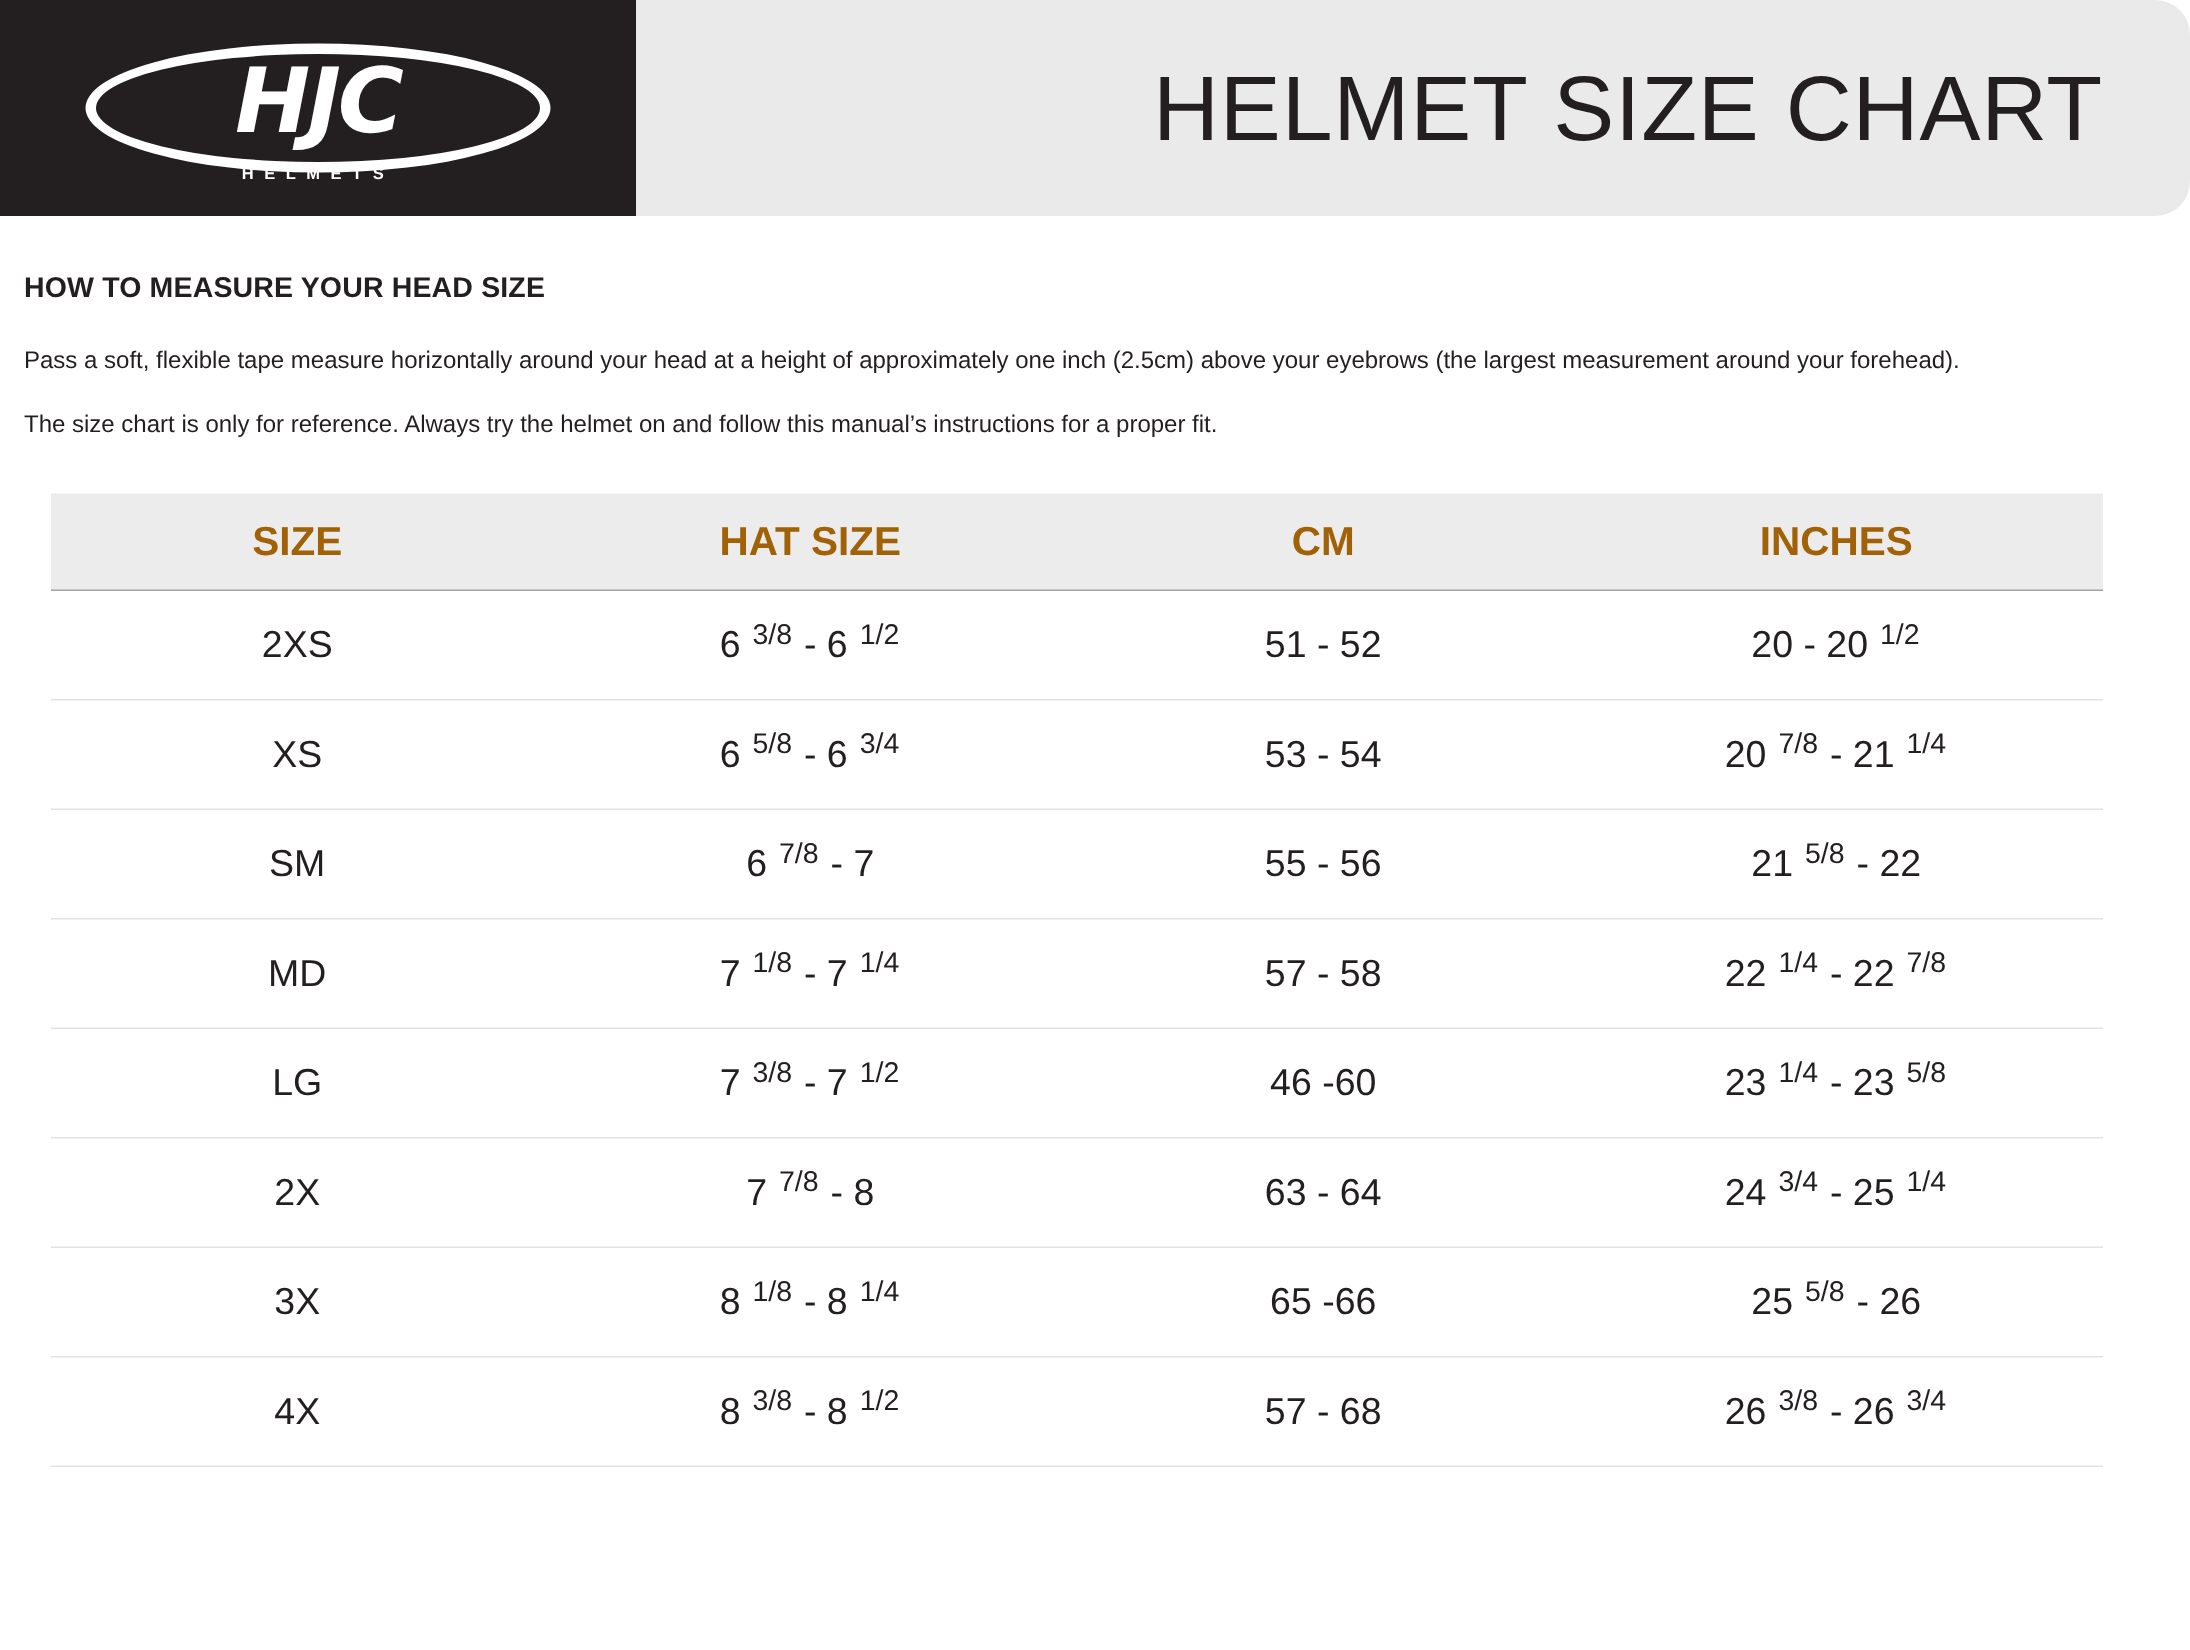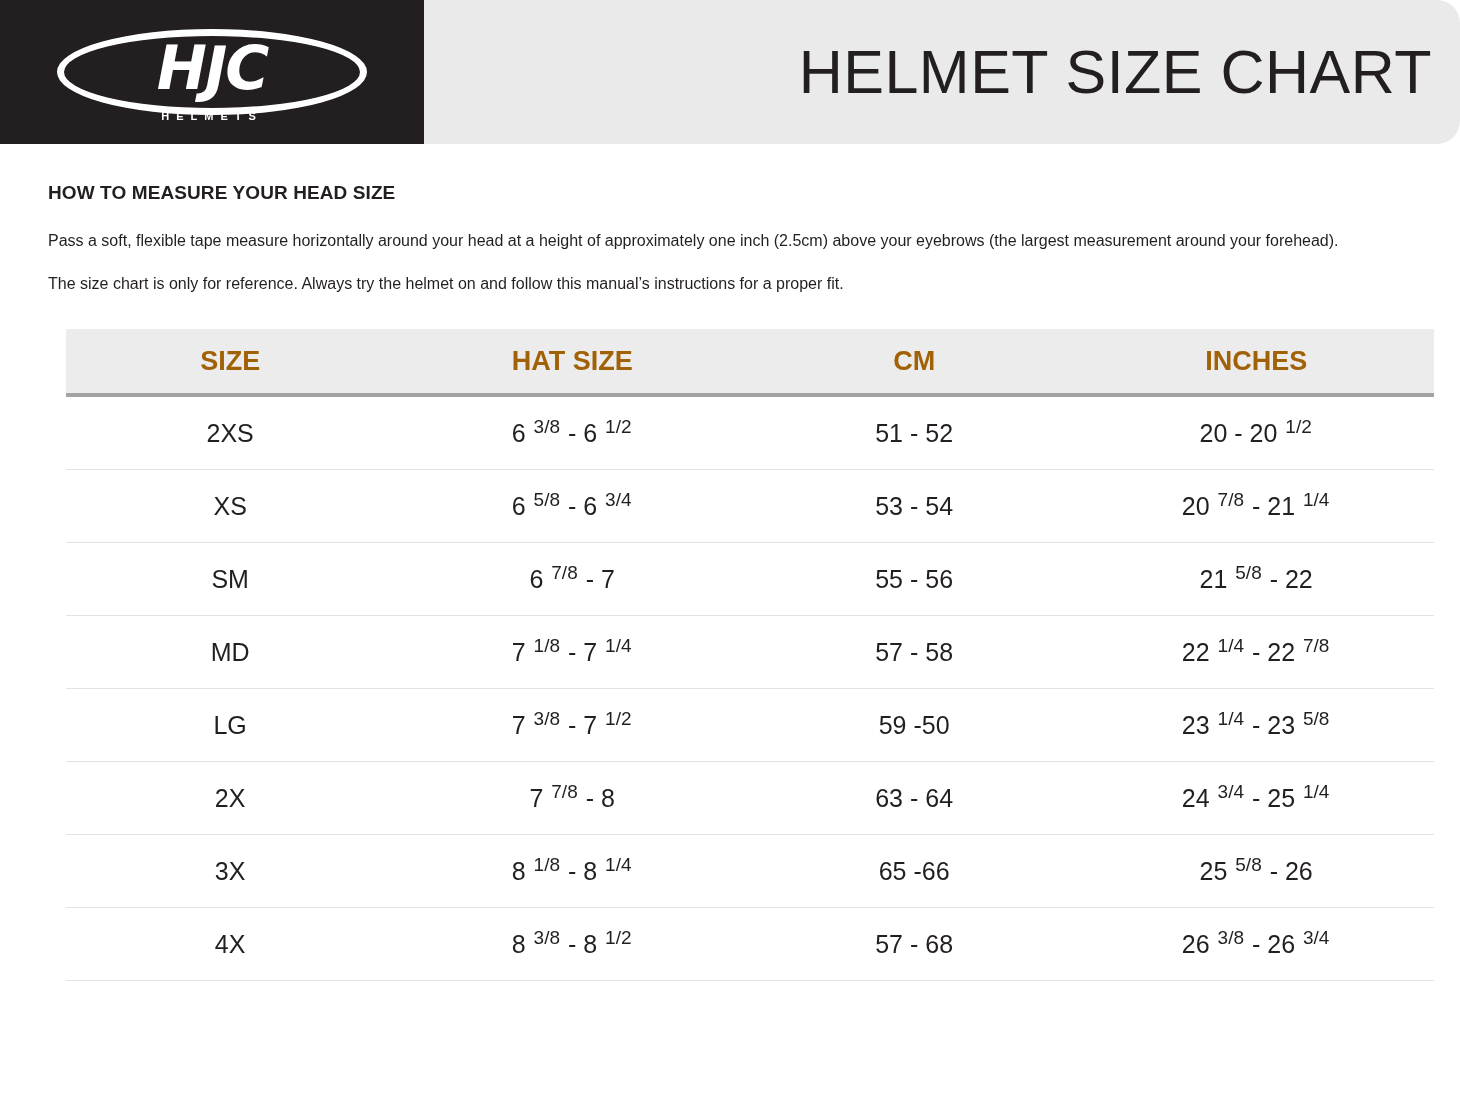--- a/index.html
+++ b/index.html
@@ -71,33 +71,33 @@
     font-size: 11px;
     letter-spacing: 7px;
     font-weight: bold;
     font-family: "Liberation Sans", sans-serif;
   }
   .header-title-block {
     flex: 1 1 auto;
     display: flex;
     align-items: center;
     justify-content: flex-end;
-    padding-right: 28px;
+    padding-right: 58px;
   }
   .header-title {
     font-size: 61px;
     font-weight: normal;
     color: #231f20;
     letter-spacing: 0.5px;
     font-family: "Liberation Sans", sans-serif;
   }
 
   
   .content {
-    padding: 0 48px;
+    padding: 0 16px;
   }
   .section-heading {
     font-size: 19px;
     font-weight: bold;
     margin-top: 38px;
     margin-bottom: 0;
     letter-spacing: 0.1px;
   }
   .para {
     font-size: 16px;
@@ -131,21 +131,21 @@
   }
   table.size-chart td {
     font-size: 25px;
     text-align: center;
     padding: 22px 0 21px 0;
     border-bottom: 1px solid #e3e3e3;
     color: #231f20;
     font-weight: normal;
   }
   table.size-chart tr:first-child td {
-    border-top: 4px solid #a3a3a3;
+    border-top: 1px solid #a3a3a3;
   }
   .frac {
     font-size: 19px;
     vertical-align: super;
     line-height: 0;
     margin-left: 1px;
     margin-right: 1px;
   }
   col.c1 { width: 24%; }
   col.c2 { width: 26%; }
@@ -211,21 +211,21 @@
           </tr>
           <tr>
             <td>MD</td>
             <td>7 <span class="frac">1/8</span> - 7 <span class="frac">1/4</span></td>
             <td>57 - 58</td>
             <td>22 <span class="frac">1/4</span> - 22 <span class="frac">7/8</span></td>
           </tr>
           <tr>
             <td>LG</td>
             <td>7 <span class="frac">3/8</span> - 7 <span class="frac">1/2</span></td>
-            <td>59 -50</td>
+            <td>46 -60</td>
             <td>23 <span class="frac">1/4</span> - 23 <span class="frac">5/8</span></td>
           </tr>
           <tr>
             <td>2X</td>
             <td>7 <span class="frac">7/8</span> - 8</td>
             <td>63 - 64</td>
             <td>24 <span class="frac">3/4</span> - 25 <span class="frac">1/4</span></td>
           </tr>
           <tr>
             <td>3X</td>

